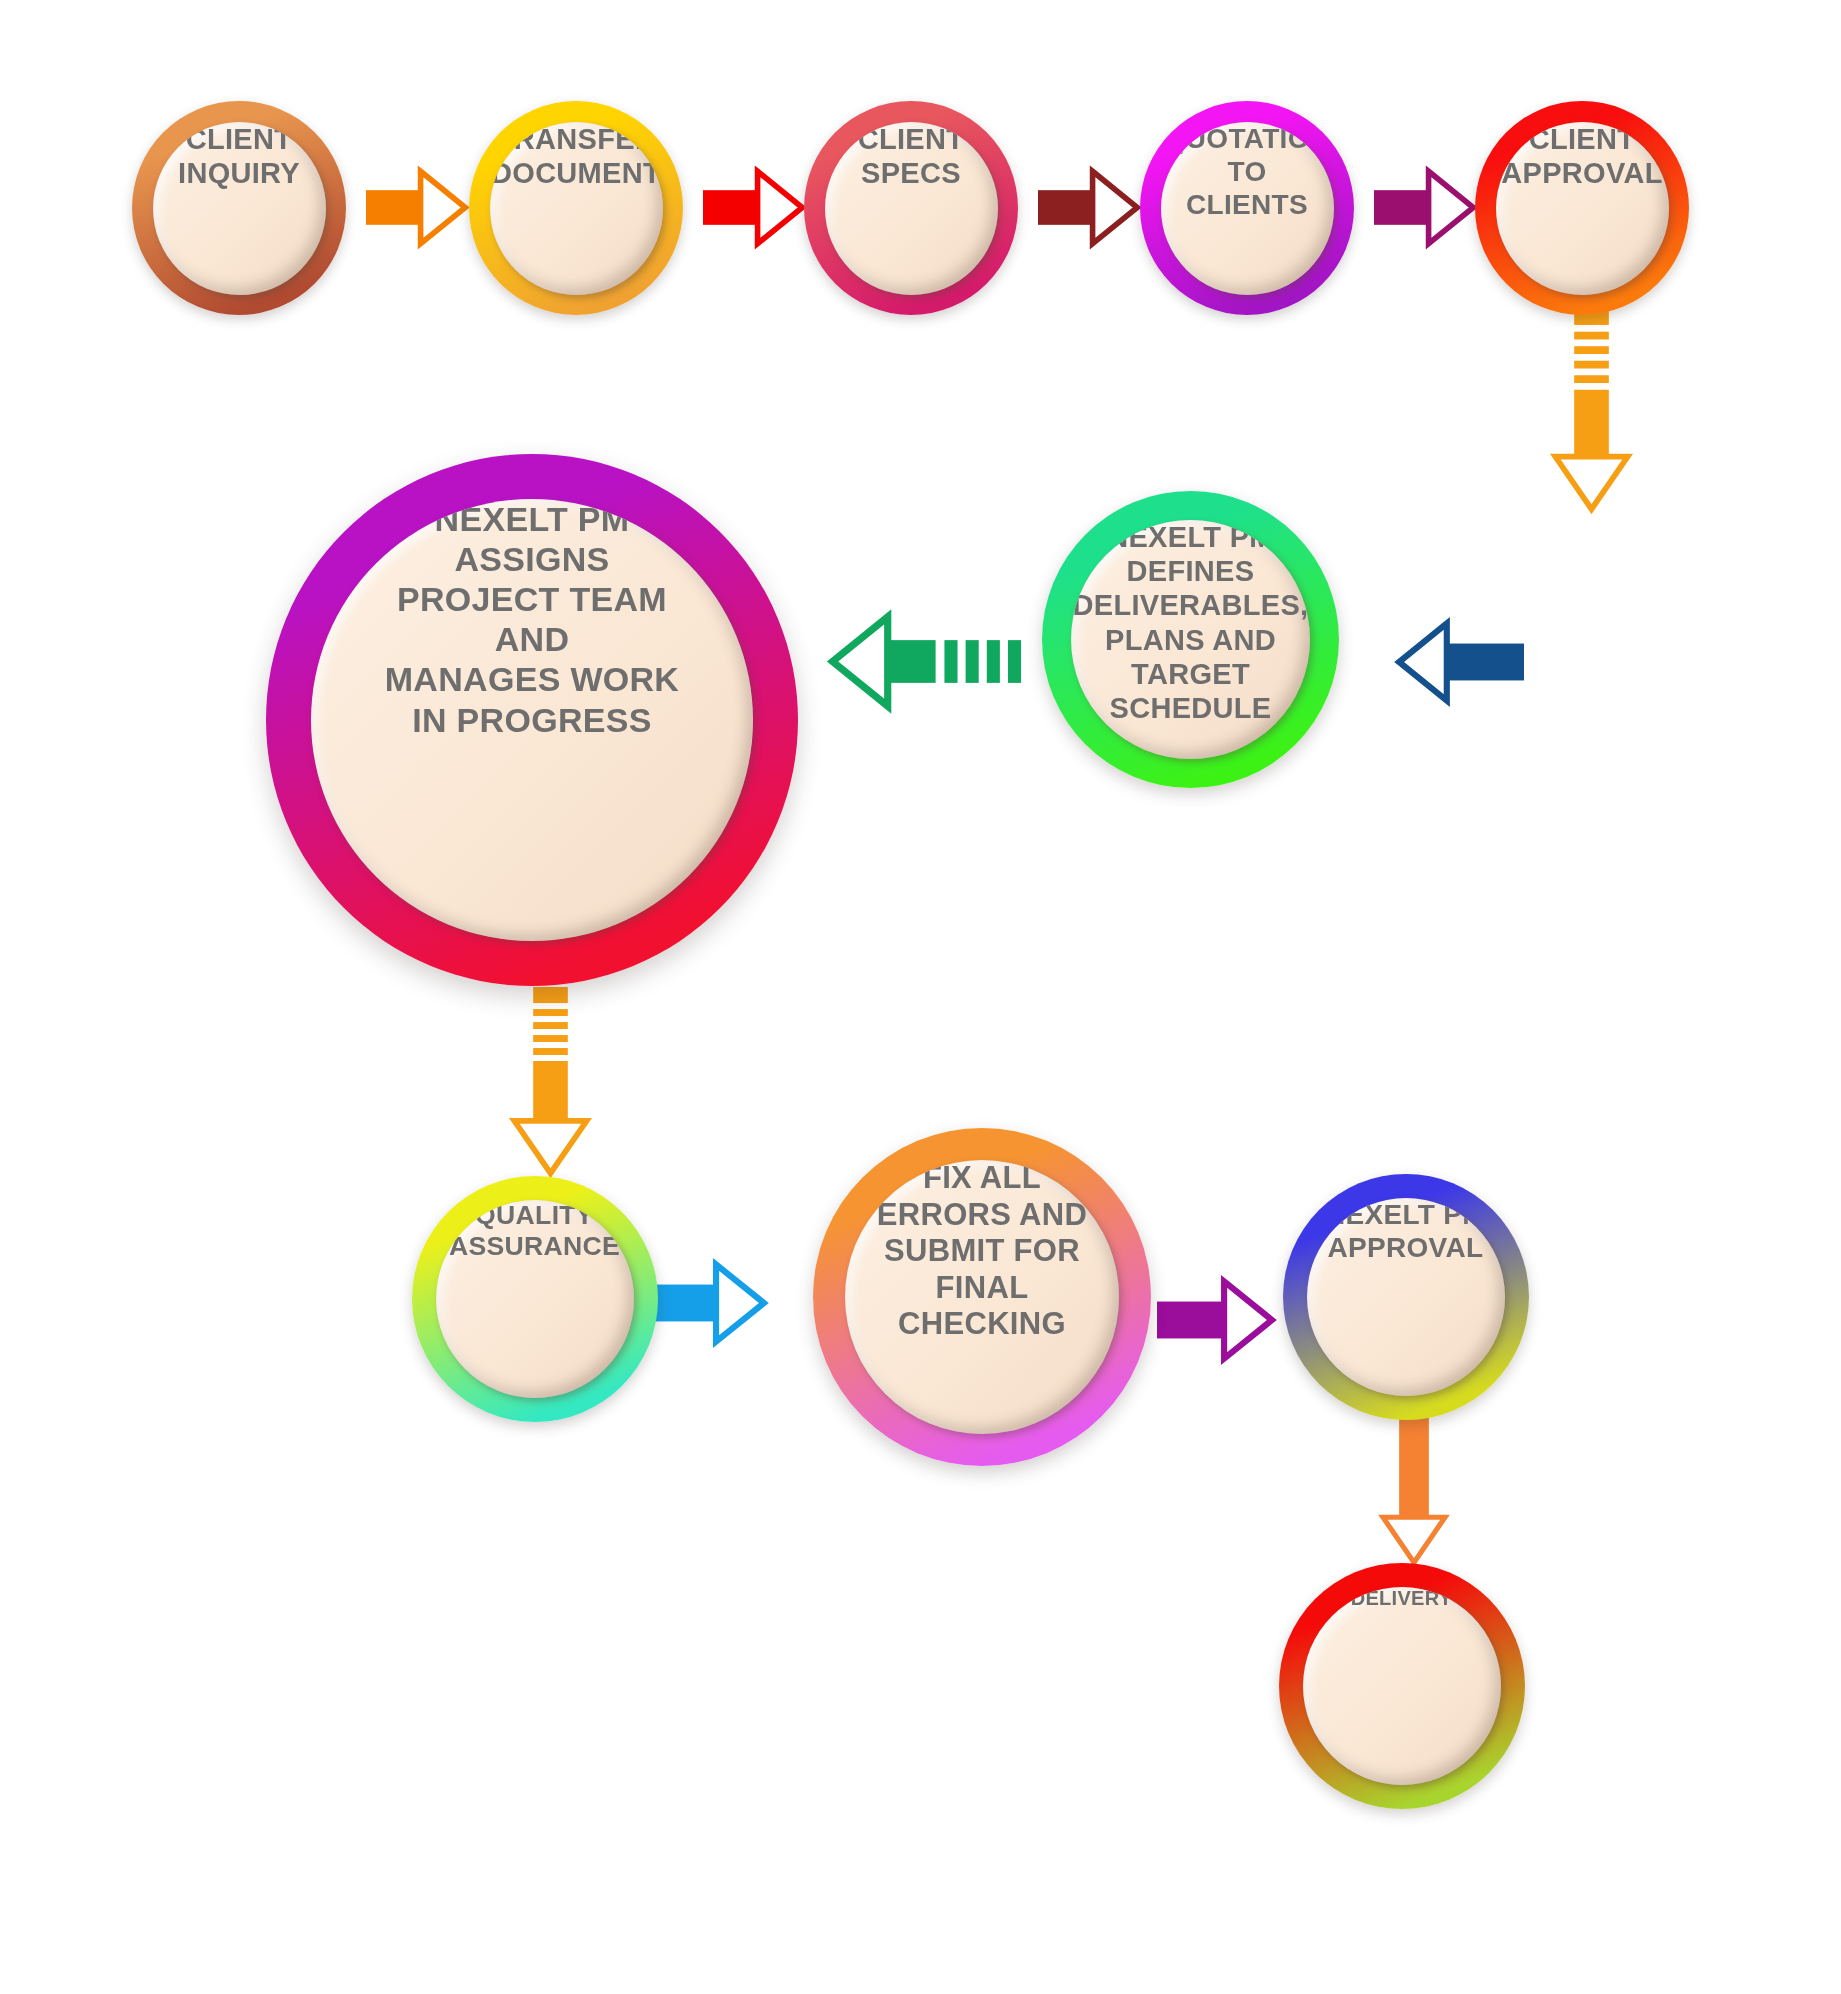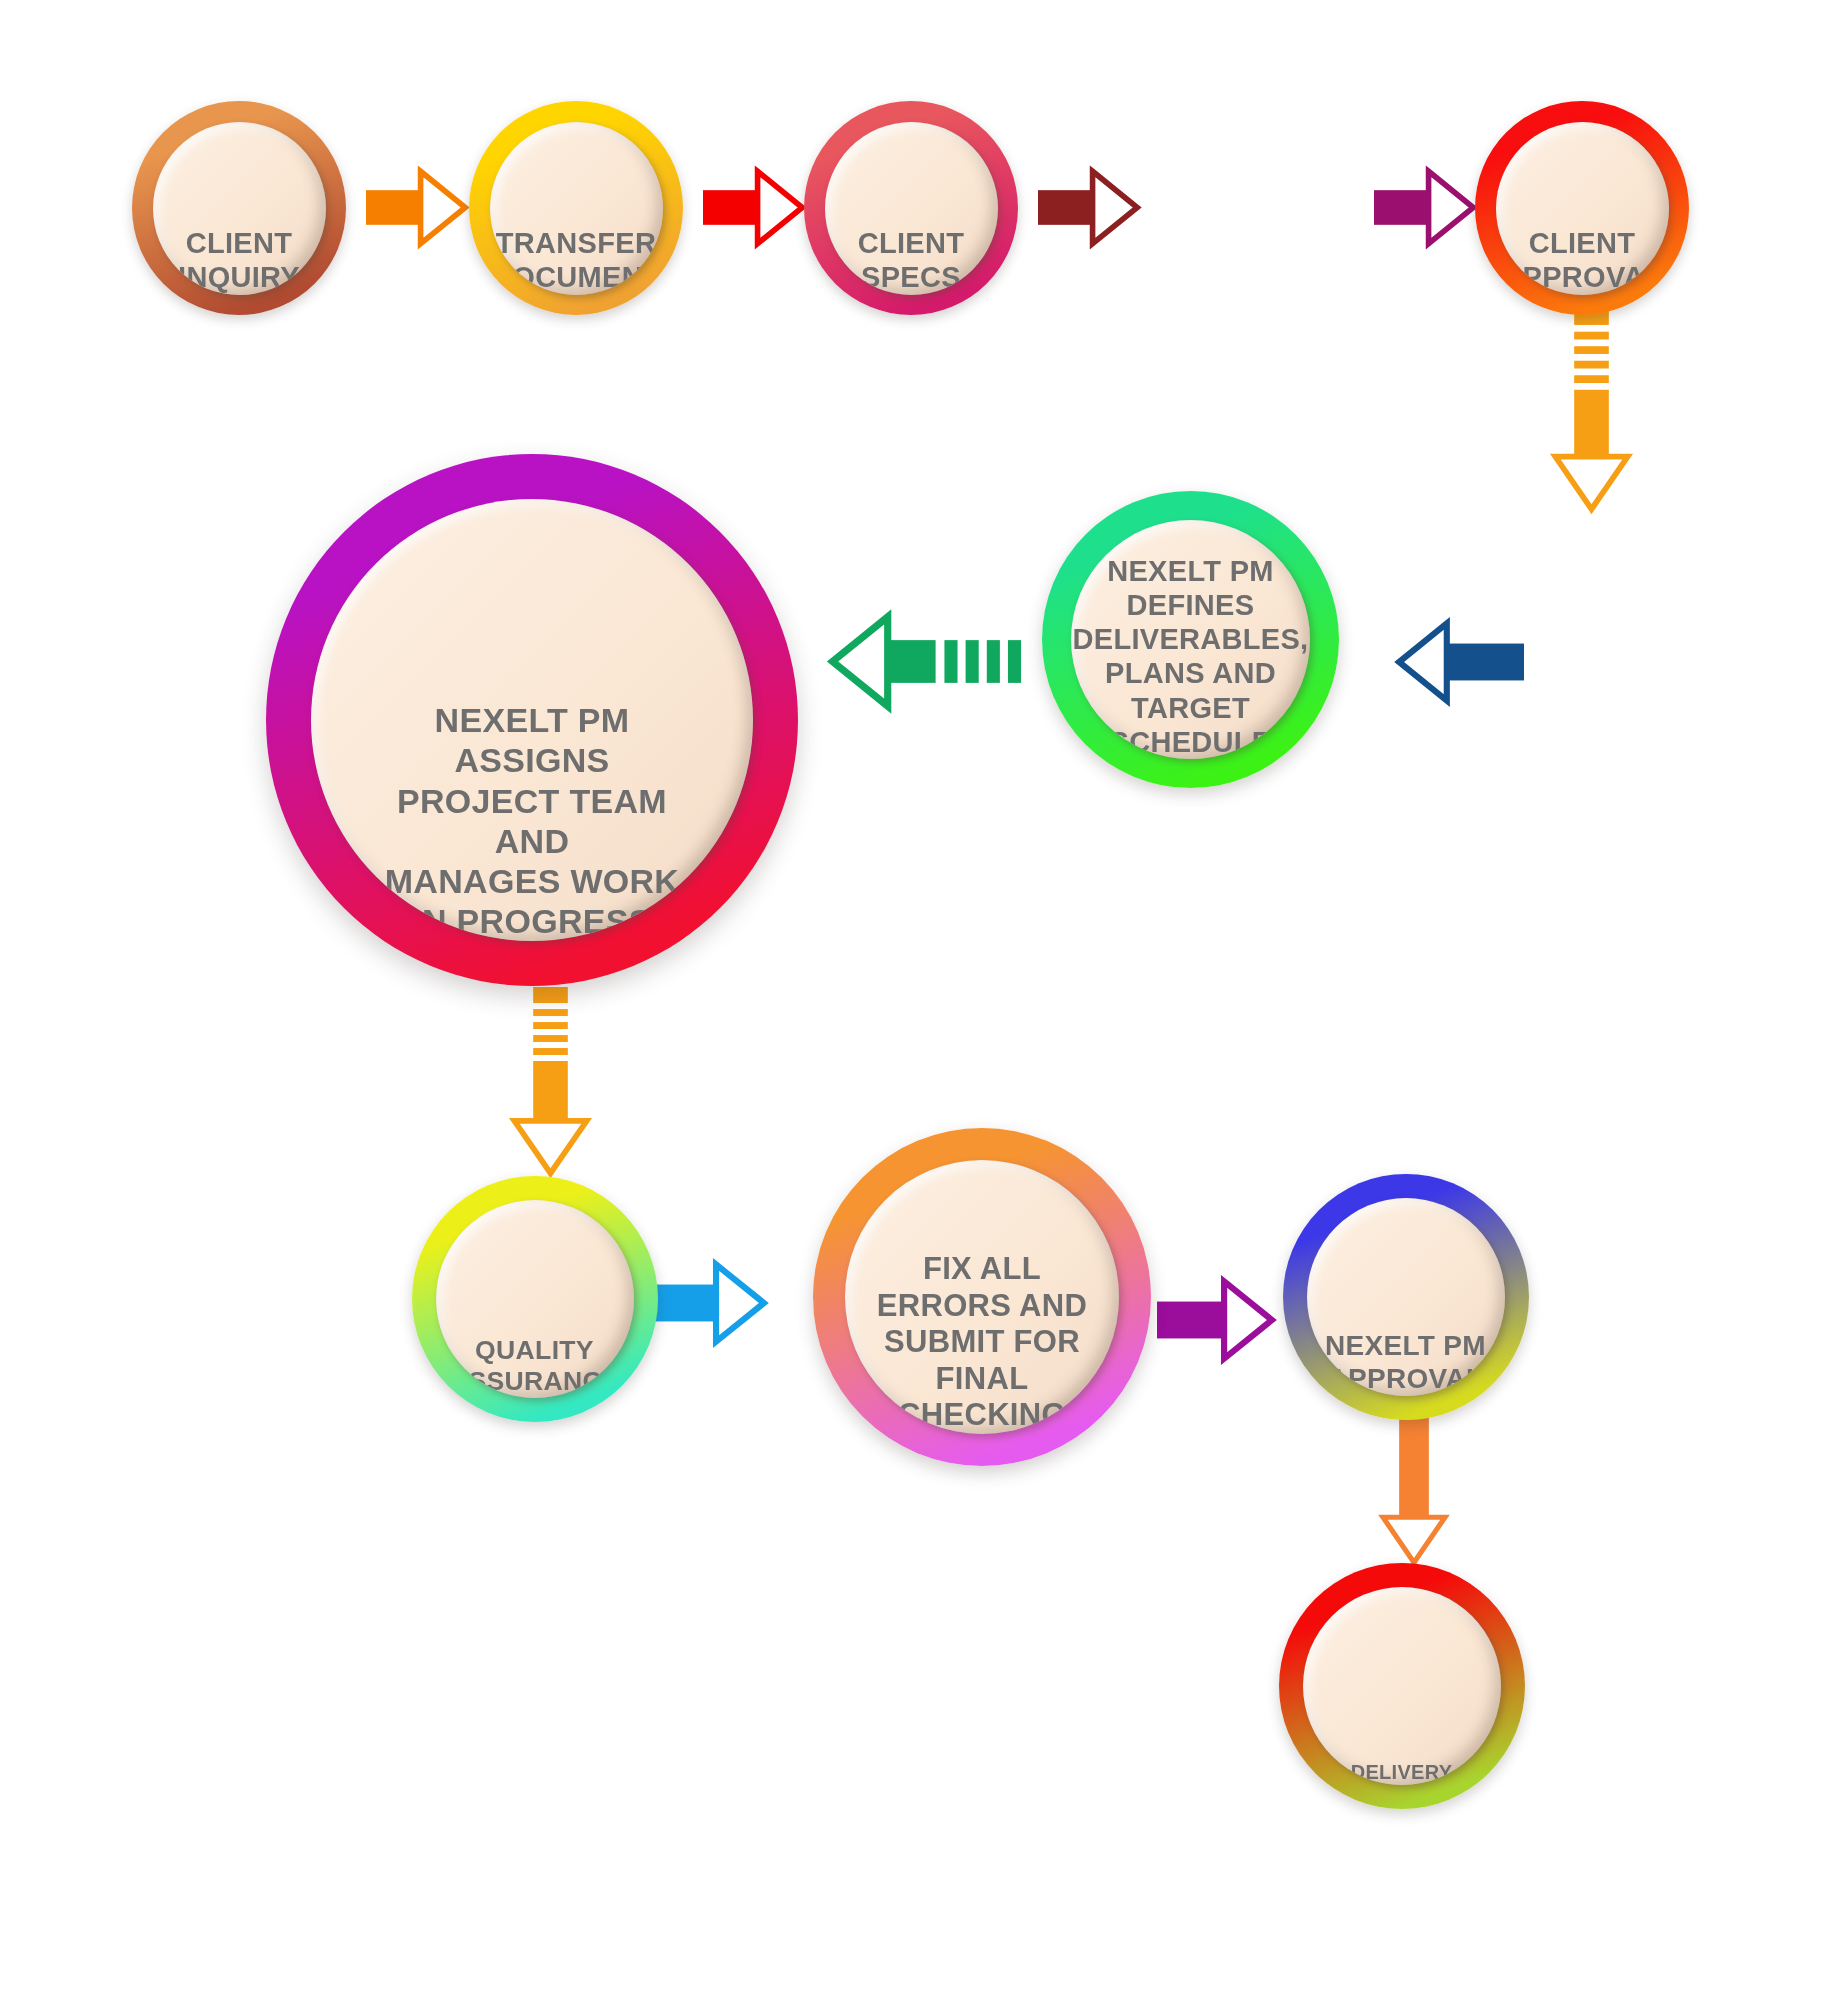--- a/index.html
+++ b/index.html
@@ -37,21 +37,21 @@
   }
   .node .inner {
     position: absolute;
     border-radius: 50%;
     background: #FAE7D4;
     background-image: linear-gradient(135deg, #FDF0E3 0%, #FAE7D4 55%, #F3DCC8 100%);
     box-shadow: inset -6.1px -6.1px 13.3px rgba(120,100,88,0.32),
                 inset 5.1px 5.1px 10.2px rgba(255,255,255,0.85),
                 3.1px 3.6px 7.2px rgba(90,70,60,0.35);
     display: flex;
-    align-items: flex-end;
+    align-items: flex-start;
     justify-content: center;
     overflow: hidden;
   }
   .node .label {
     position: relative;
     z-index: 3;
     color: #6E6E6E;
     font-weight: bold;
     text-align: center;
     line-height: 1.18;
@@ -166,20 +166,27 @@
 DOCUMENT</div>
       </div>
     </div>
     <div class="node" style="left: 804px; top: 101px; width: 214px; height: 214px;">
       <div class="ring" style="background: linear-gradient(160deg, rgb(232, 86, 94) 0%, rgb(232, 86, 94) 22%, rgb(212, 26, 107) 86%, rgb(212, 26, 107) 100%); box-shadow: rgba(60, 45, 40, 0.22) 0px 4.6px 11.3px;"></div>
       <div class="inner" style="left: 20.5px; top: 20.5px; width: 173px; height: 173px;">
         <div class="label" style="font-size: 29px; color: rgb(110, 110, 110);">CLIENT
 SPECS</div>
       </div>
     </div>
+    <div class="node" style="left: 1140px; top: 101px; width: 214px; height: 214px;">
+      <div class="ring" style="background: linear-gradient(160deg, rgb(243, 21, 243) 0%, rgb(243, 21, 243) 22%, rgb(162, 21, 196) 86%, rgb(162, 21, 196) 100%); box-shadow: rgba(60, 45, 40, 0.22) 0px 4.6px 11.3px;"></div>
+      <div class="inner" style="left: 20.5px; top: 20.5px; width: 173px; height: 173px;">
+        <div class="label" style="font-size: 28px; color: rgb(110, 110, 110);">QUOTATION
+TO CLIENTS</div>
+      </div>
+    </div>
     <div class="node" style="left: 1475px; top: 101px; width: 214px; height: 214px;">
       <div class="ring" style="background: linear-gradient(160deg, rgb(248, 14, 14) 0%, rgb(248, 14, 14) 22%, rgb(250, 123, 12) 86%, rgb(250, 123, 12) 100%); box-shadow: rgba(60, 45, 40, 0.22) 0px 4.6px 11.3px;"></div>
       <div class="inner" style="left: 20.5px; top: 20.5px; width: 173px; height: 173px;">
         <div class="label" style="font-size: 29px; color: rgb(110, 110, 110);">CLIENT
 APPROVAL</div>
       </div>
     </div>
     <div class="node" style="left: 1042px; top: 491px; width: 297px; height: 297px;">
       <div class="ring" style="background: linear-gradient(160deg, rgb(30, 224, 140) 0%, rgb(30, 224, 140) 22%, rgb(60, 242, 21) 86%, rgb(60, 242, 21) 100%); box-shadow: rgba(60, 45, 40, 0.22) 0px 6.1px 16px;"></div>
       <div class="inner" style="left: 29px; top: 29px; width: 239px; height: 239px;">

